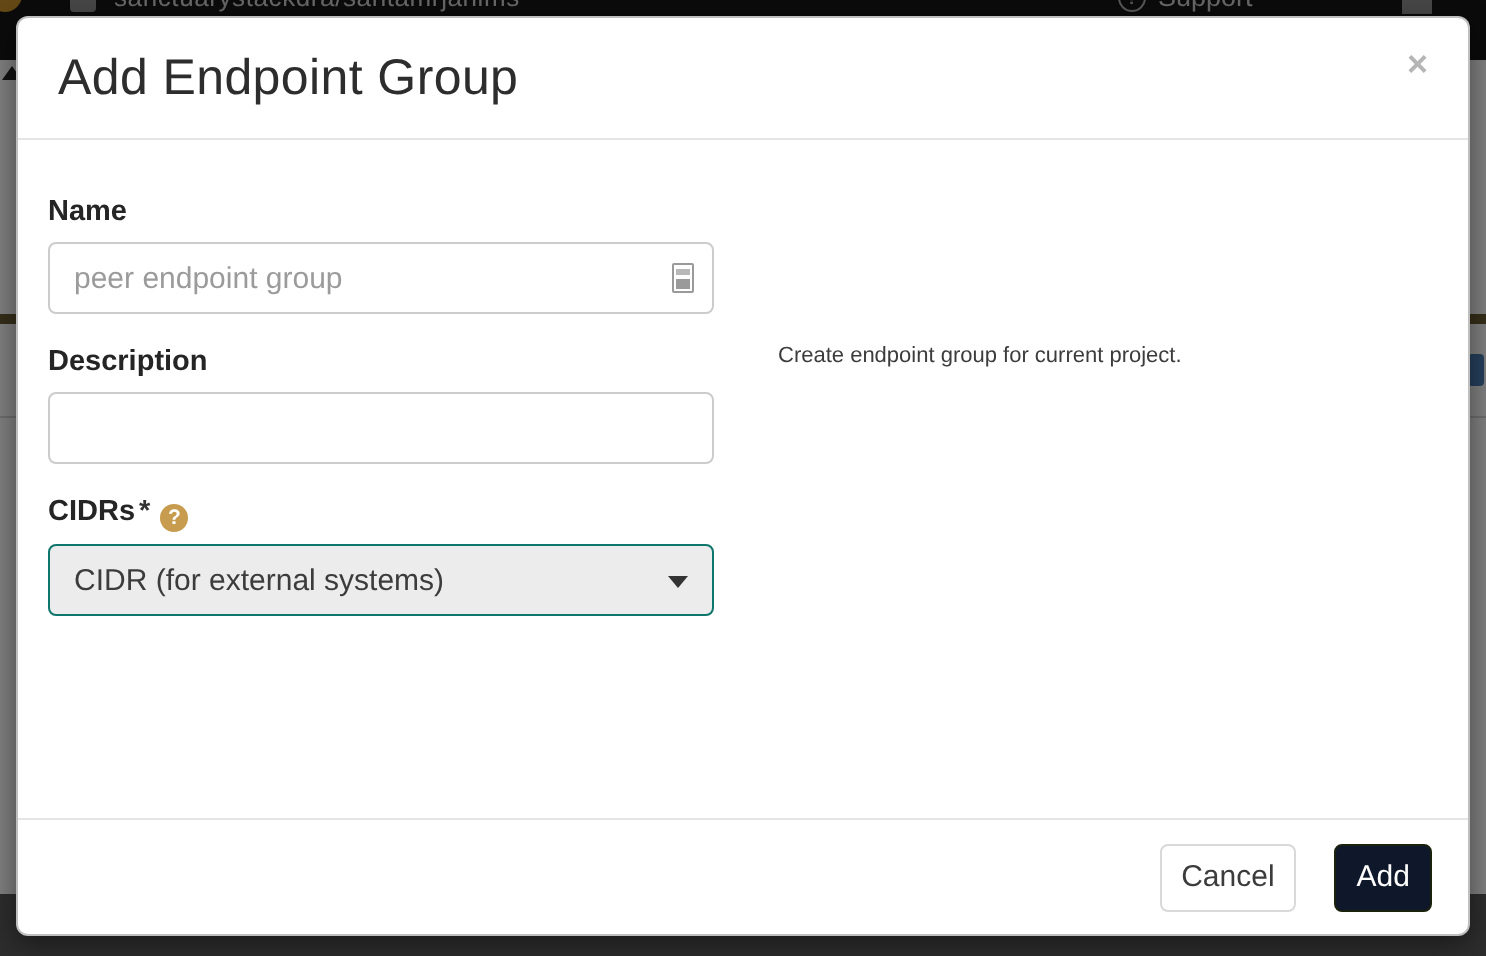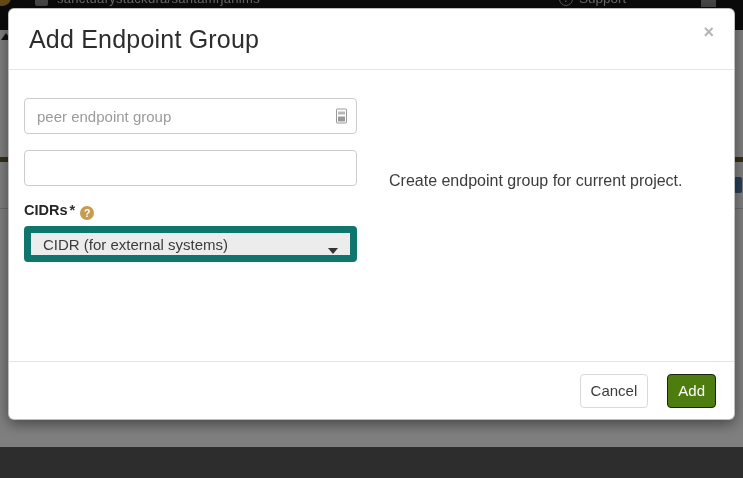--- a/index.html
+++ b/index.html
@@ -20,21 +20,21 @@
   .user-icon{position:absolute;left:701px;top:-6px;width:15px;height:13px;background:#8f8f8f;border-radius:3px 3px 0 0;}
   .sidebar-arrow{position:absolute;top:33px;left:1px;width:0;height:0;
     border-left:5px solid transparent;border-right:5px solid transparent;border-bottom:7px solid #242424;}
   .accent-line{position:absolute;top:157px;left:0;right:0;height:5px;background:#6b5c33;}
   .link-fragment{position:absolute;top:177px;right:1px;width:8px;height:16px;background:#4a7fb5;border-radius:2px;}
   .divider-line{position:absolute;top:208px;left:0;right:0;height:1px;background:#d8d8d8;}
   .footer-band{position:absolute;top:447px;left:0;right:0;bottom:0;background:#5a5a5a;}
   
   .backdrop{position:absolute;inset:0;z-index:10;background:rgba(0,0,0,0.5);}
   
-  .modal{position:absolute;z-index:20;left:8px;top:8px;width:727px;height:412px;box-sizing:border-box;
+  .modal{position:absolute;z-index:20;left:8px;top:8px;width:727px;height:460px;box-sizing:border-box;
     background:#fff;border:1px solid rgba(0,0,0,.25);border-radius:6px;box-shadow:0 4px 14px rgba(0,0,0,.45);}
   .modal-header{position:relative;height:60px;border-bottom:1px solid #e5e5e5;display:flex;align-items:center;
     padding:0 16px 0 20px;}
   .modal-title{font-size:25px;font-weight:400;color:#2d2d2d;letter-spacing:.2px;}
   .close-btn{margin-left:auto;background:none;border:none;cursor:pointer;
     font-size:18px;font-weight:700;color:#b5b5b5;line-height:1;padding:2px 4px;align-self:flex-start;margin-top:12px;}
   .modal-body{position:absolute;top:61px;bottom:58px;left:0;right:0;padding:28px 20px 0 15px;box-sizing:border-box;}
   .form-col{width:333px;}
   .form-group{margin-bottom:16px;}
   .field-label{display:block;font-size:14.5px;line-height:17px;font-weight:700;color:#252525;margin-bottom:6px;}
@@ -42,30 +42,30 @@
   .help-icon{display:inline-block;width:14px;height:14px;border-radius:50%;background:#c79c4e;color:#fff;
     font-size:10.5px;font-weight:700;text-align:center;line-height:14px;margin-left:5px;vertical-align:-2px;cursor:pointer;}
   .text-input{width:100%;height:36px;border:1px solid #ccc;border-radius:4px;padding:0 12px;font-size:15px;
     color:#8b5cf6;box-sizing:border-box;background:#fff;font-family:inherit;}
   .text-input::placeholder{color:#9b9b9b;opacity:1;}
   .input-wrap{position:relative;}
   .autofill-icon{position:absolute;right:10px;top:50%;transform:translateY(-50%);width:11px;height:15px;
     border:1.5px solid #9a9a9a;border-radius:1px;box-sizing:border-box;}
   .autofill-icon::before{content:'';position:absolute;left:1px;right:1px;top:2px;height:3px;background:#b8b8b8;}
   .autofill-icon::after{content:'';position:absolute;left:1px;right:1px;bottom:1px;height:5px;background:#9a9a9a;}
-  .select-box{position:relative;height:36px;background:#ececec;border:7px solid #0f766e;border-radius:4px;
+  .select-box{position:relative;height:36px;background:#ececec;border:1px solid #0f766e;border-radius:4px;
     display:flex;align-items:center;padding:0 30px 0 12px;font-size:15px;color:#3c3c3c;cursor:pointer;box-sizing:border-box;}
   .caret-down{position:absolute;right:12px;top:15px;width:0;height:0;
     border-left:5px solid transparent;border-right:5px solid transparent;border-top:6px solid #333;}
-  .side-help{position:absolute;left:380px;top:102px;font-size:16px;color:#3c3c3c;}
+  .side-help{position:absolute;left:380px;top:102px;font-size:11px;color:#3c3c3c;}
   .modal-footer{position:absolute;left:0;right:0;bottom:0;height:58px;border-top:1px solid #e5e5e5;
     display:flex;align-items:center;justify-content:flex-end;gap:19px;padding:0 18px;box-sizing:border-box;}
   .btn{height:34px;border-radius:4px;font-size:15px;font-family:inherit;cursor:pointer;}
   .btn-cancel{background:#fff;border:1px solid #d9d9d9;color:#3c3c3c;padding:0 10px;}
-  .btn-add{background:#4d7c0f;border:1px solid #1a220e;color:#fdfdfd;padding:0 10px;}
+  .btn-add{background:#0f172a;border:1px solid #1a220e;color:#fdfdfd;padding:0 10px;}
 </style>
 </head>
 <body>
 
 <div id="screen">
 
   <div class="page">
     <div class="navbar">
       <div class="brand-logo"></div>
       <div class="grid-icon"></div>
@@ -88,27 +88,29 @@
   <div class="modal">
     <div class="modal-header">
       <span class="modal-title">Add Endpoint Group</span>
       <button class="close-btn">×</button>
     </div>
 
     <div class="modal-body">
       <div class="form-col">
 
         <div class="form-group">
+          <label class="field-label">Name</label>
           <div class="input-wrap">
             <input class="text-input" type="text" placeholder="peer endpoint group" style="">
             <div class="autofill-icon"></div>
           </div>
         </div>
 
         <div class="form-group">
+          <label class="field-label">Description</label>
           <input class="text-input" type="text" style="">
         </div>
 
         <div class="form-group">
           <label class="field-label"><span>CIDRs</span><span class="required">*</span><span class="help-icon">?</span></label>
           <div class="select-box">
             <span>CIDR (for external systems)</span>
             <div class="caret-down"></div>
           </div>
         </div>

